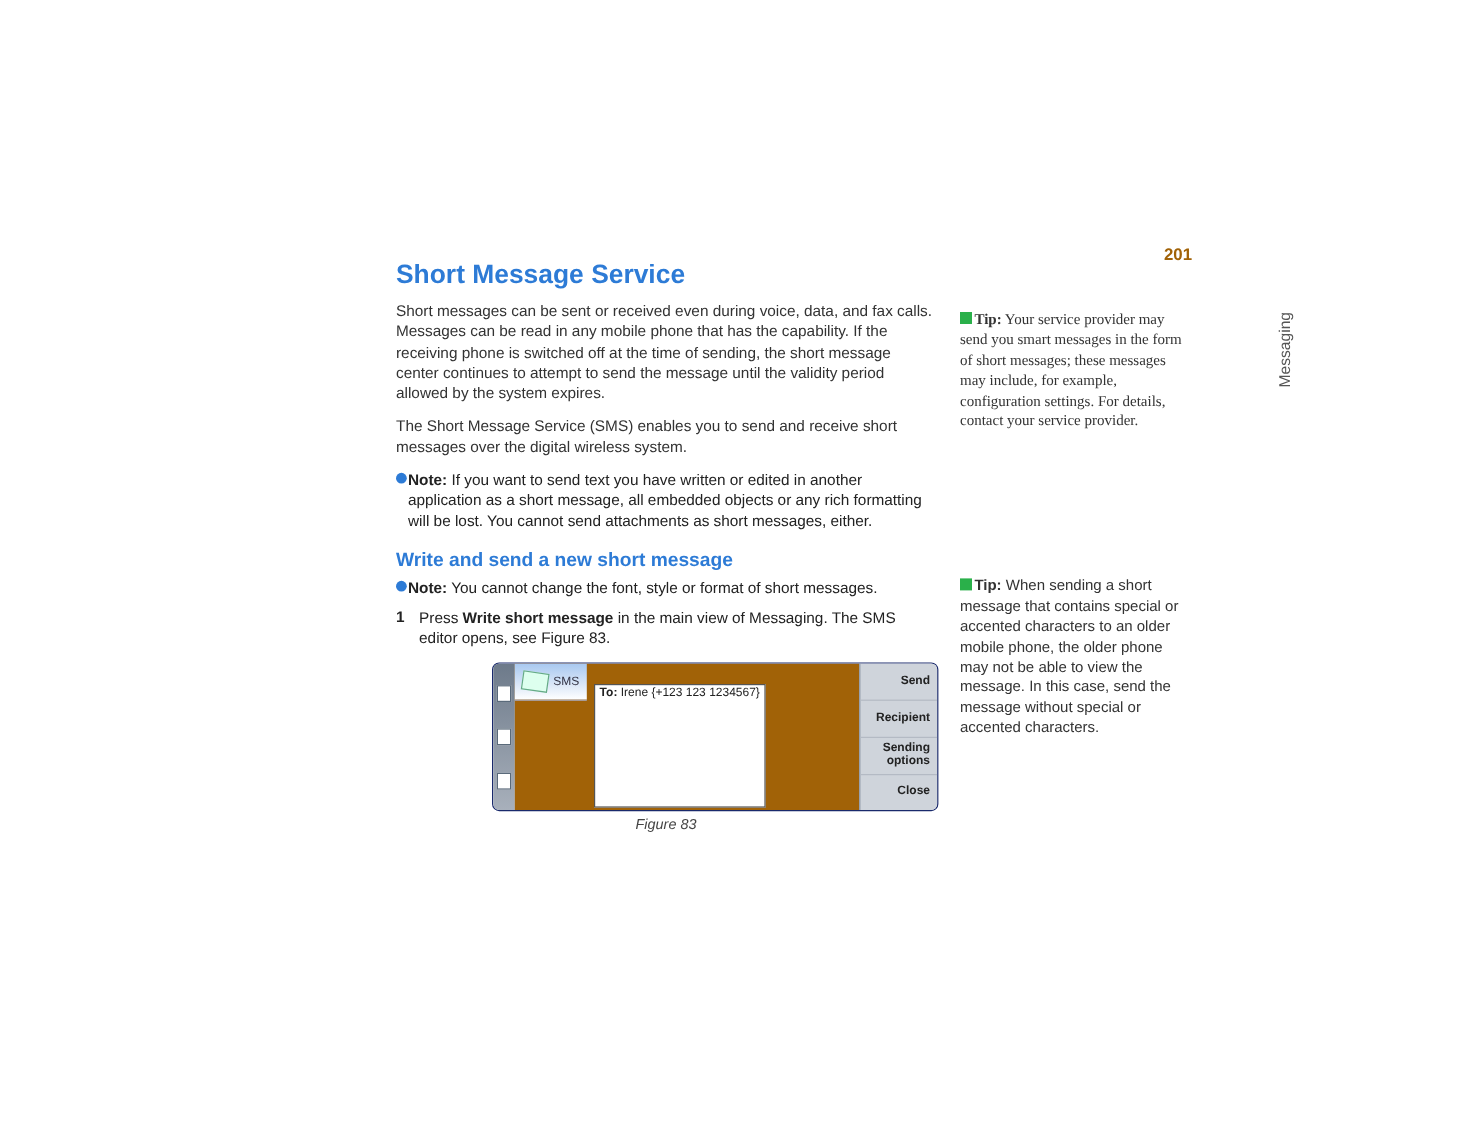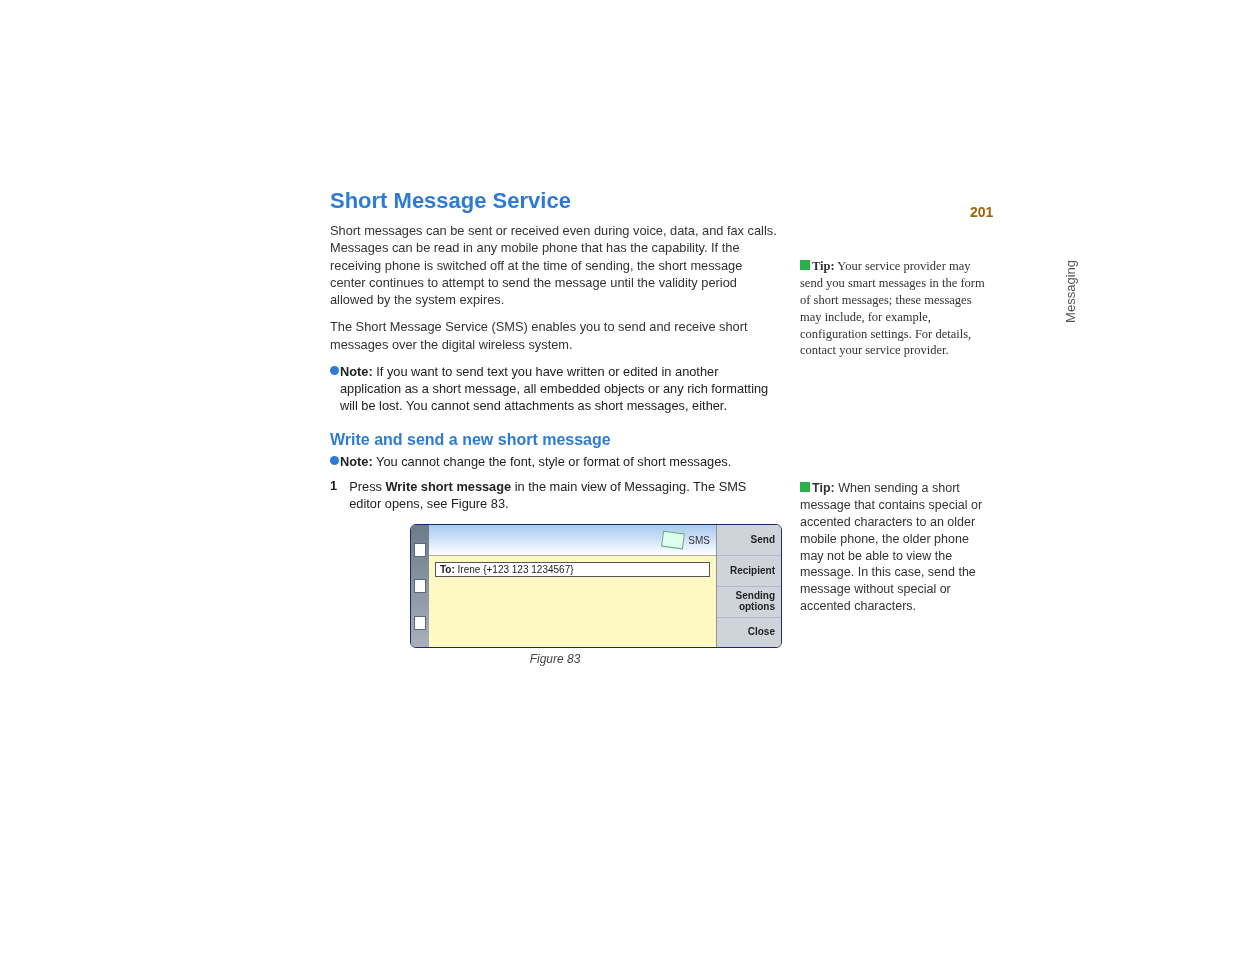--- a/index.html
+++ b/index.html
@@ -9,21 +9,21 @@
     font-family: "Helvetica Neue", Arial, sans-serif;
     font-size: 13px;
     color: #222;
     width: 1235px;
     height: 954px;
     position: relative;
   }
   .page {
     position: absolute;
     left: 330px;
-    top: 188px;
+    top: 216px;
     width: 660px;
   }
   .page-number {
     position: absolute;
     left: 970px;
     top: 204px;
     font-weight: 700;
     font-size: 14px;
     color: #a16207;
   }
@@ -91,36 +91,36 @@
   }
   .dev-left {
     width: 18px;
     background: linear-gradient(#6d7a8a,#a8b0bb);
     display: flex; flex-direction: column; justify-content: space-around; align-items: center;
     padding: 6px 0;
   }
   .dev-left .ico { width: 10px; height: 12px; background: #fff; border: 1px solid #5a6a7a; }
   .dev-main {
     flex: 1;
-    display: flex; flex-direction: column;
-    background: #fef9c3;
+    display: flex; flex-direction: row;
+    background: #a16207;
   }
   .dev-header {
     height: 30px;
     background: linear-gradient(#a8c8f0, #dce8f8 60%, #fff);
     display: flex; align-items: center; justify-content: flex-end;
     padding: 0 6px; gap: 4px;
     border-bottom: 1px solid #aab;
   }
   .sms-icon {
     width: 20px; height: 14px; background: #dfe; border: 1px solid #6a8; transform: rotate(8deg);
   }
   .sms-label { font-size: 10px; color: #334; }
   .to-field {
-    margin: 6px 6px 2px 6px;
+    margin: 17px 6px 2px 6px;
     border: 1px solid #555;
     padding: 1px 4px;
     font-size: 10px;
     background: #fff;
   }
   .msg-body {
     padding: 2px 8px 4px 8px;
     font-size: 9.5px;
     line-height: 1.2;
     color: #222;

